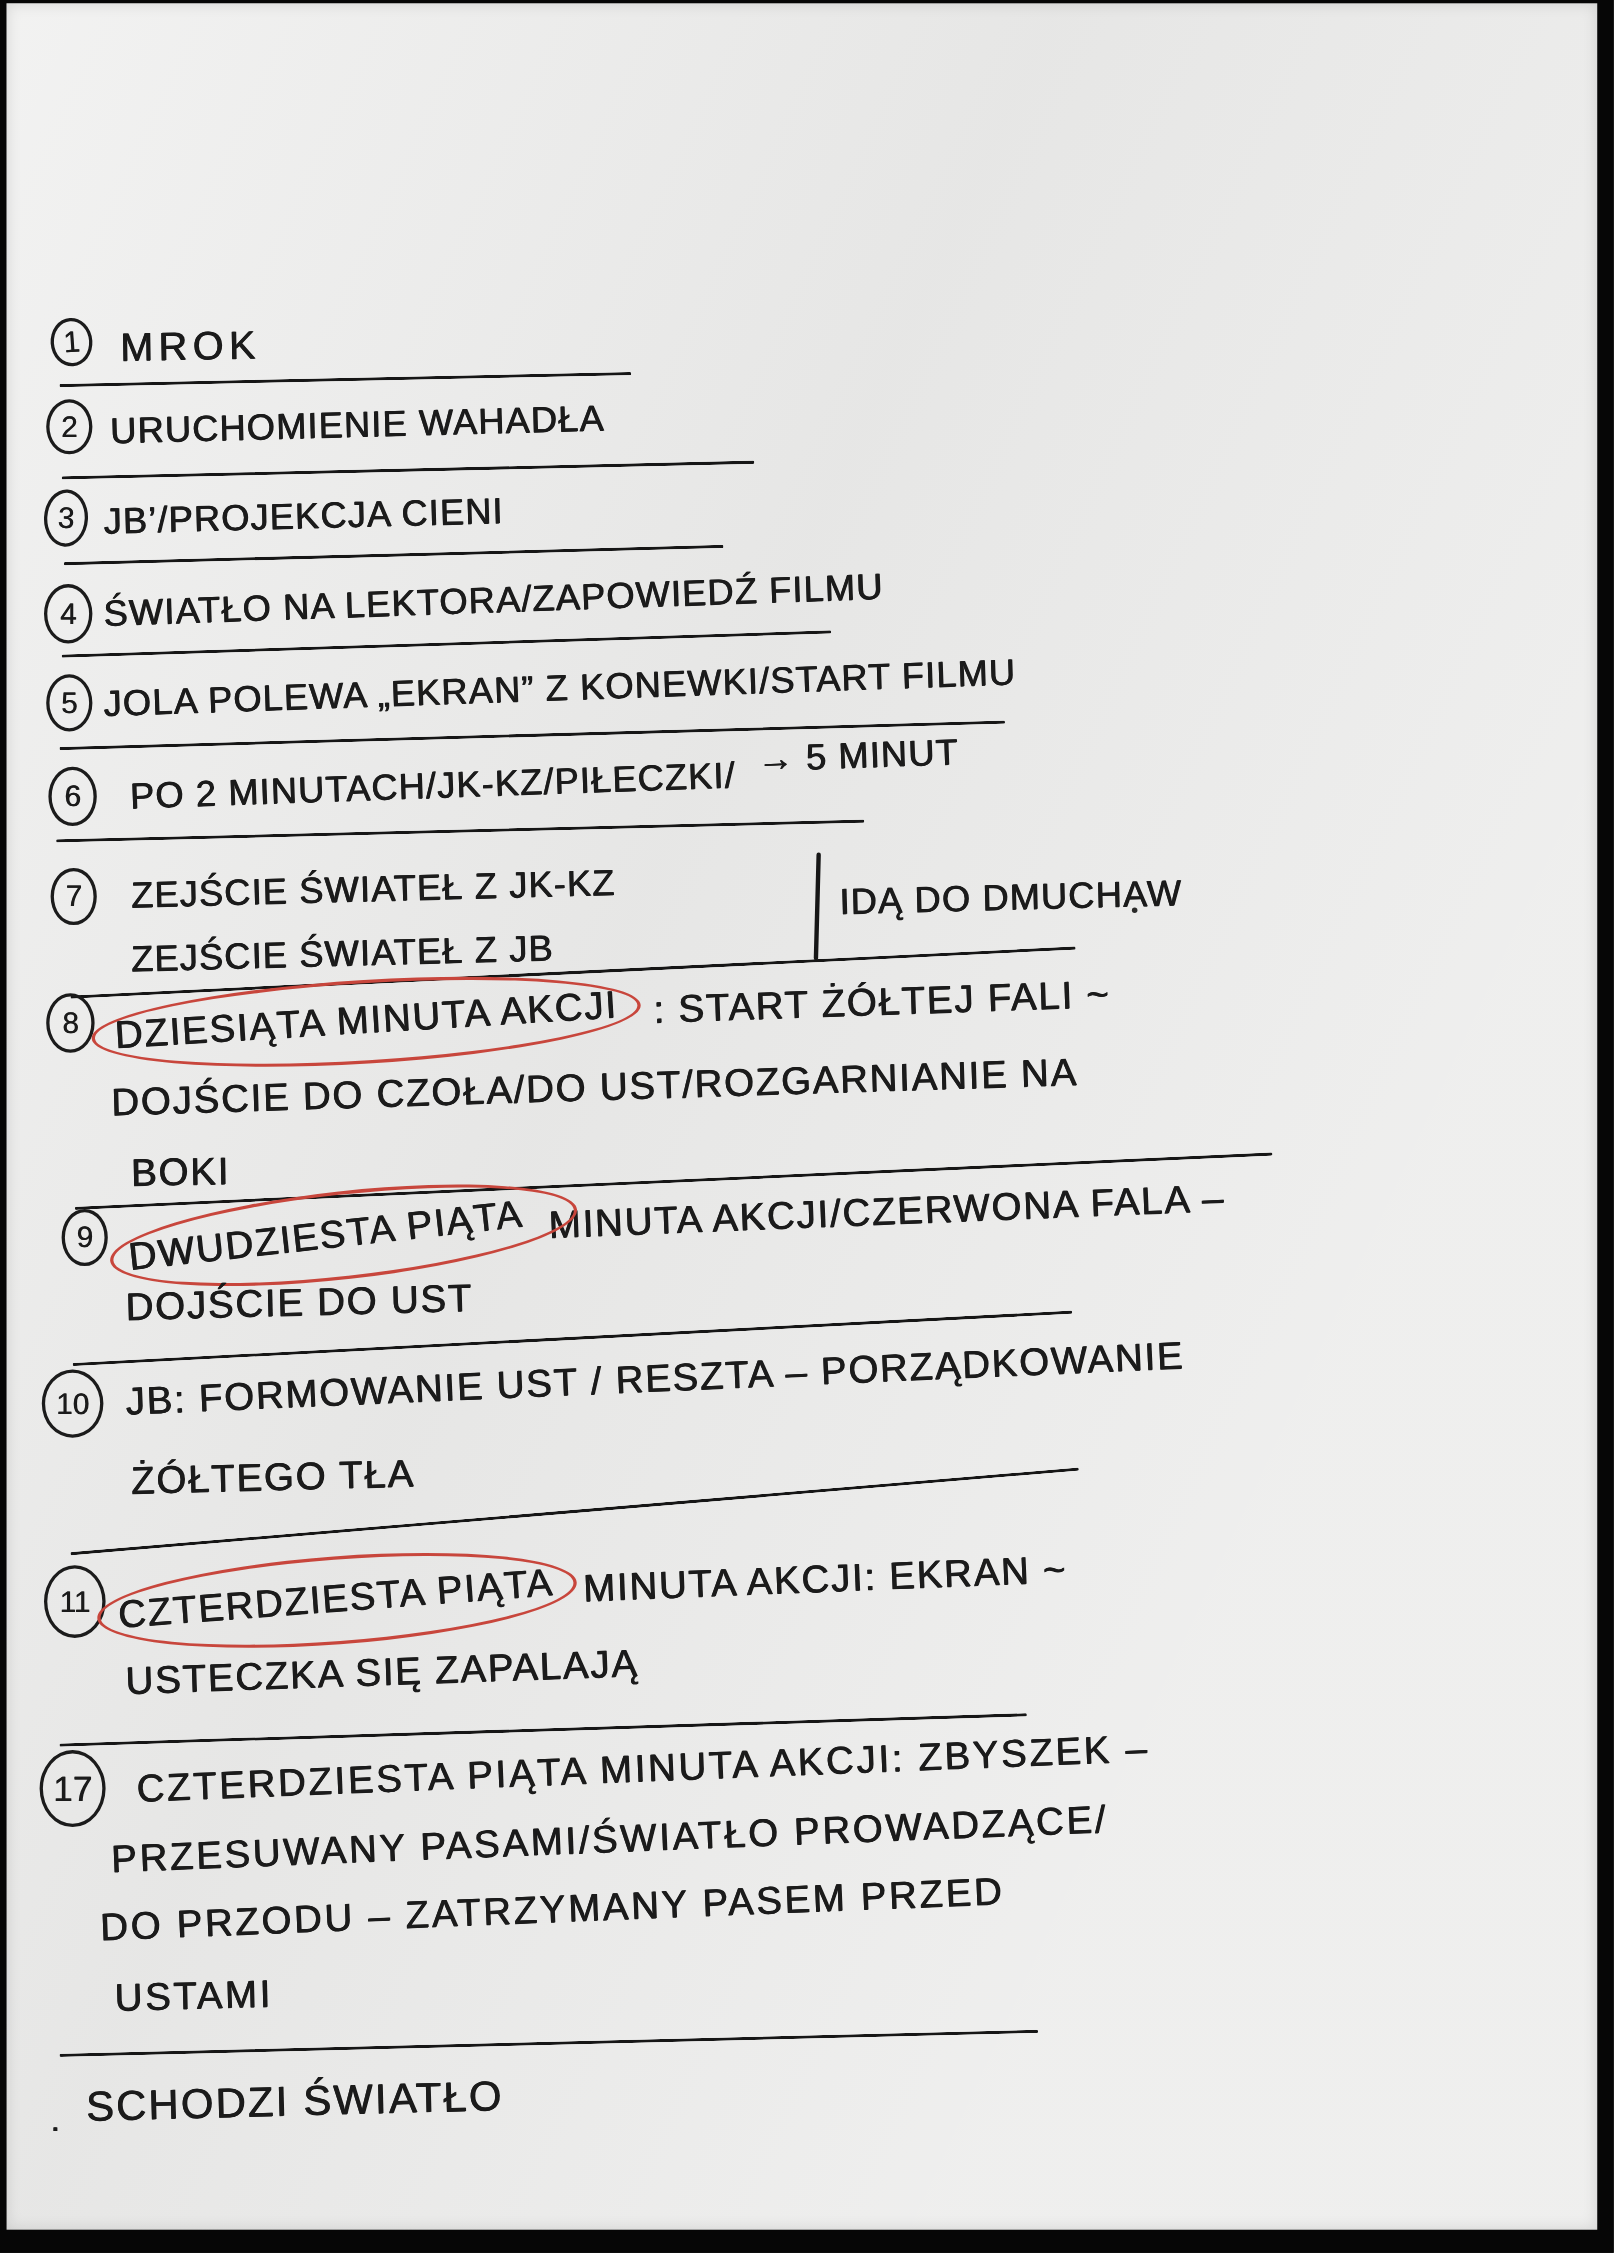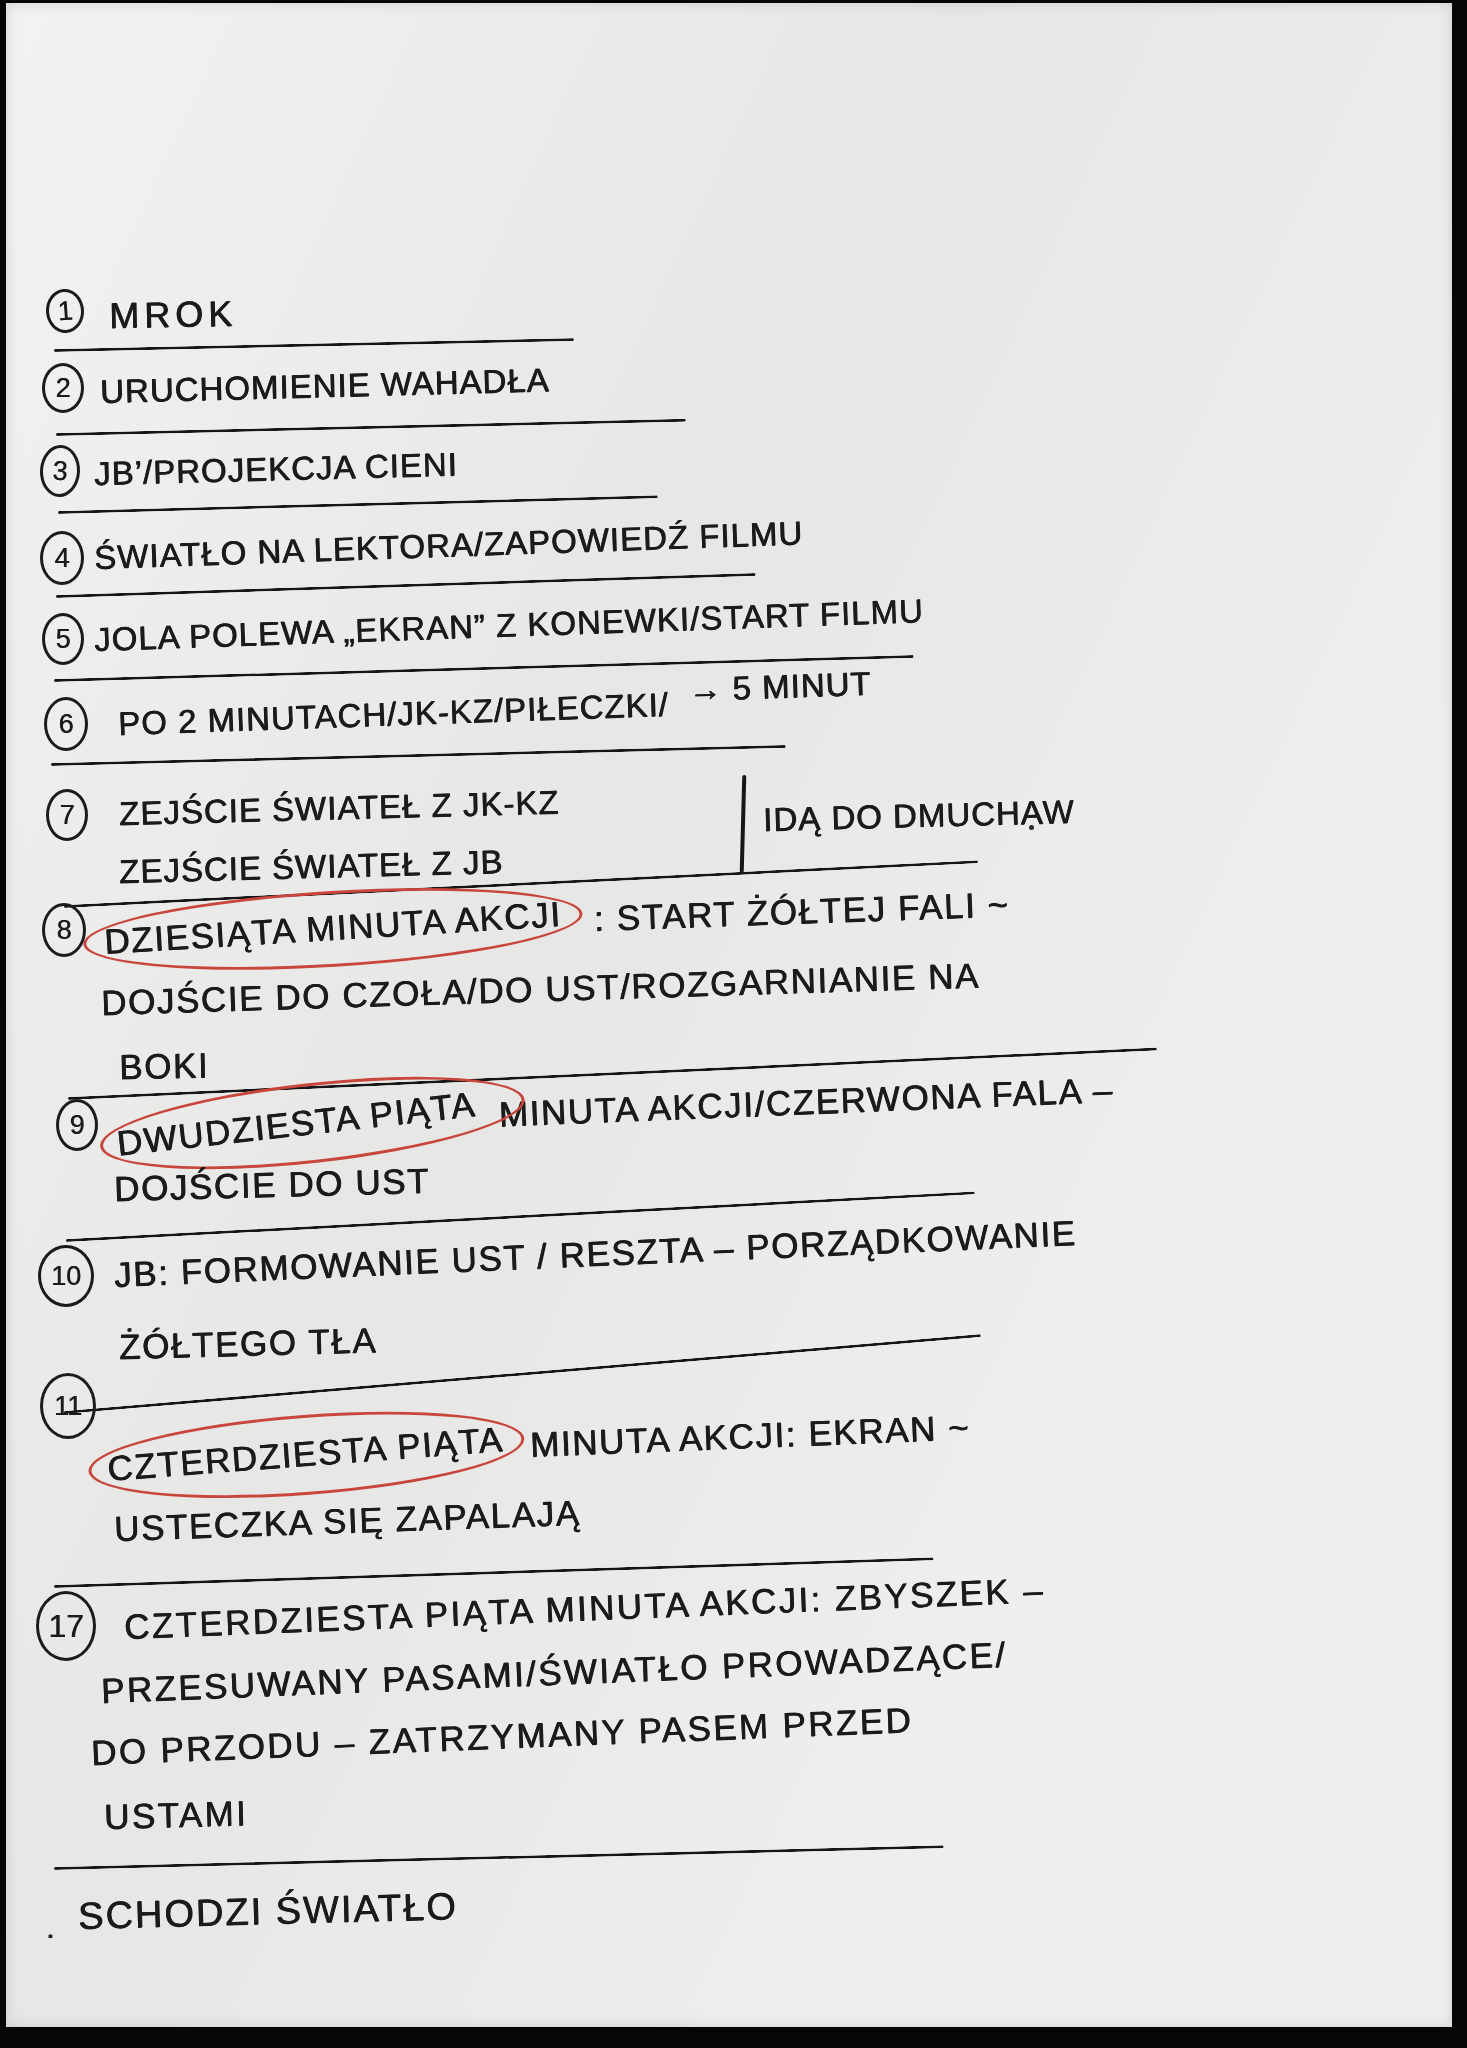--- a/index.html
+++ b/index.html
@@ -88,21 +88,21 @@
     <span class="oval" style="padding:16px 46px 18px 14px;margin:-16px -38px -18px -14px;transform:rotate(-4deg)"><span>DWUDZIESTA PIĄTA</span></span><span> MINUTA AKCJI/CZERWONA FALA –</span>
   </div>
   <div class="hw big" style="left:108px;top:1166px;transform:rotate(-1.5deg)">DOJŚCIE DO UST</div>
   <div class="rule" style="left:60px;top:1236px;width:910px;transform:rotate(-3deg)"></div>
 
   <div class="num" style="left:32px;top:1242px;width:56px;height:62px">10</div>
   <div class="hw big" style="left:108px;top:1252px;transform:rotate(-2.5deg)">JB: FORMOWANIE UST / RESZTA – PORZĄDKOWANIE</div>
   <div class="hw big" style="left:113px;top:1324px;transform:rotate(-1.5deg)">ŻÓŁTEGO TŁA</div>
   <div class="rule" style="left:58px;top:1408px;width:920px;transform:rotate(-4.8deg)"></div>
 
-  <div class="num" style="left:34px;top:1370px;width:56px;height:66px">11</div>
+  <div class="num" style="left:34px;top:1420px;width:56px;height:66px">11</div>
   <div class="hw big" style="left:98px;top:1436px;transform:rotate(-2.3deg)">
     <span class="oval" style="padding:16px 18px 18px 16px;margin:-16px -6px -18px -16px;transform:rotate(-2deg)"><span>CZTERDZIESTA PIĄTA</span></span><span> MINUTA AKCJI: EKRAN ~</span>
   </div>
   <div class="hw big" style="left:108px;top:1506px;transform:rotate(-2deg)">USTECZKA SIĘ ZAPALAJĄ</div>
   <div class="rule" style="left:48px;top:1582px;width:880px;transform:rotate(-1.8deg)"></div>
 
   <div class="num" style="left:30px;top:1588px;width:60px;height:70px;font-size:32px">17</div>
   <div class="hw big" style="left:118px;top:1604px;letter-spacing:2.4px;transform:rotate(-2.3deg)">CZTERDZIESTA PIĄTA MINUTA AKCJI: ZBYSZEK –</div>
   <div class="hw big" style="left:95px;top:1668px;letter-spacing:2.4px;transform:rotate(-2.3deg)">PRZESUWANY PASAMI/ŚWIATŁO PROWADZĄCE/</div>
   <div class="hw big" style="left:85px;top:1730px;letter-spacing:2.4px;transform:rotate(-2.3deg)">DO PRZODU – ZATRZYMANY PASEM PRZED</div>

